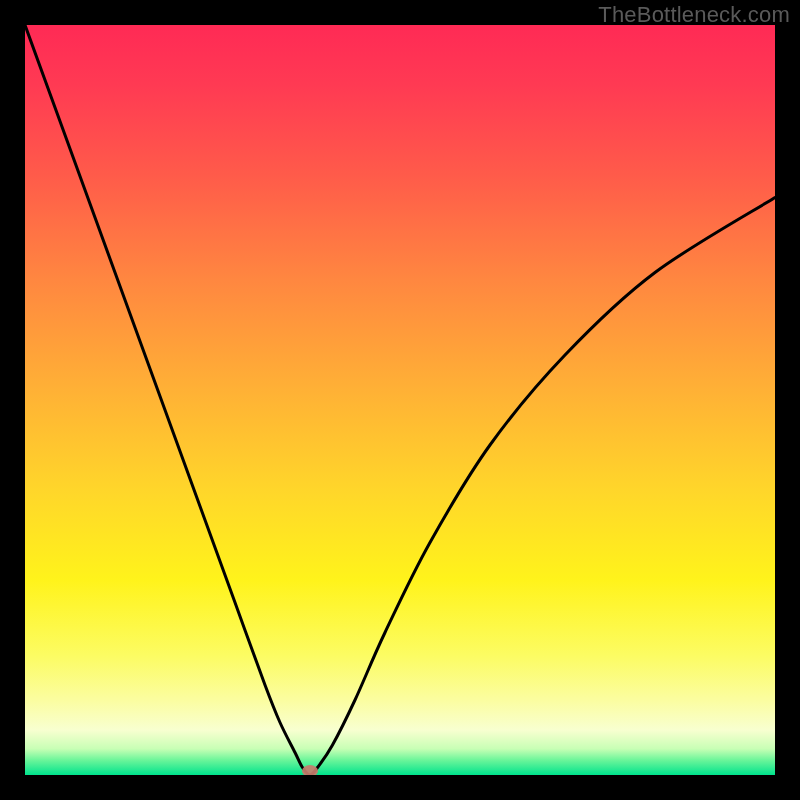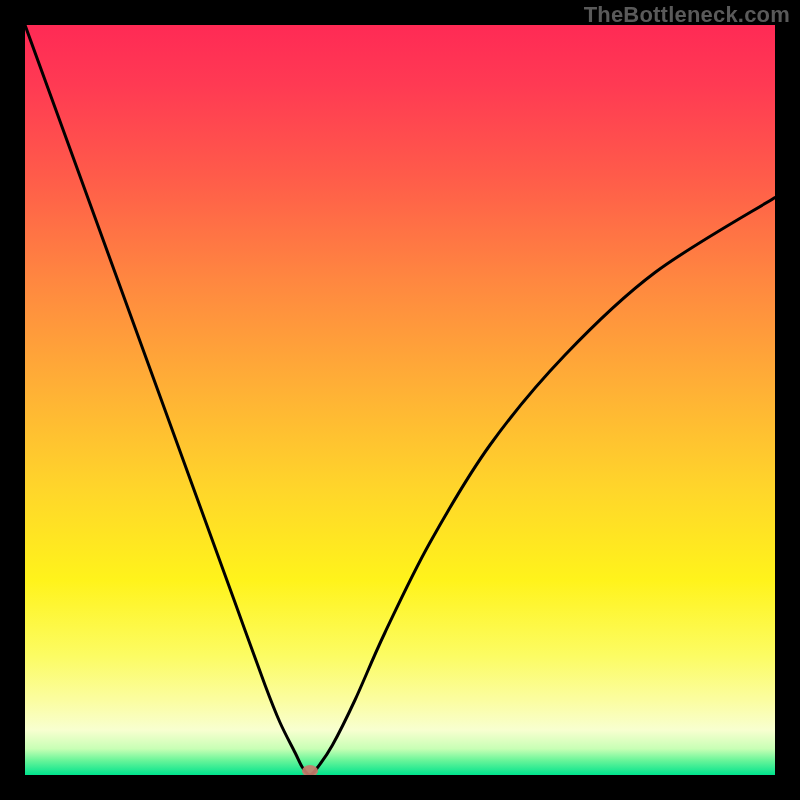--- a/index.html
+++ b/index.html
@@ -16,21 +16,21 @@
     width: 800px;
     height: 800px;
     background: #000;
   }
   .watermark {
     position: absolute;
     top: 2px;
     right: 10px;
     color: #5a5a5a;
     font-size: 22px;
-    font-weight: 700;
+    font-weight: 400;
     letter-spacing: 0.2px;
     z-index: 10;
   }
   .plot-area {
     position: absolute;
     left: 25px;
     top: 25px;
     width: 750px;
     height: 750px;
     overflow: hidden;

